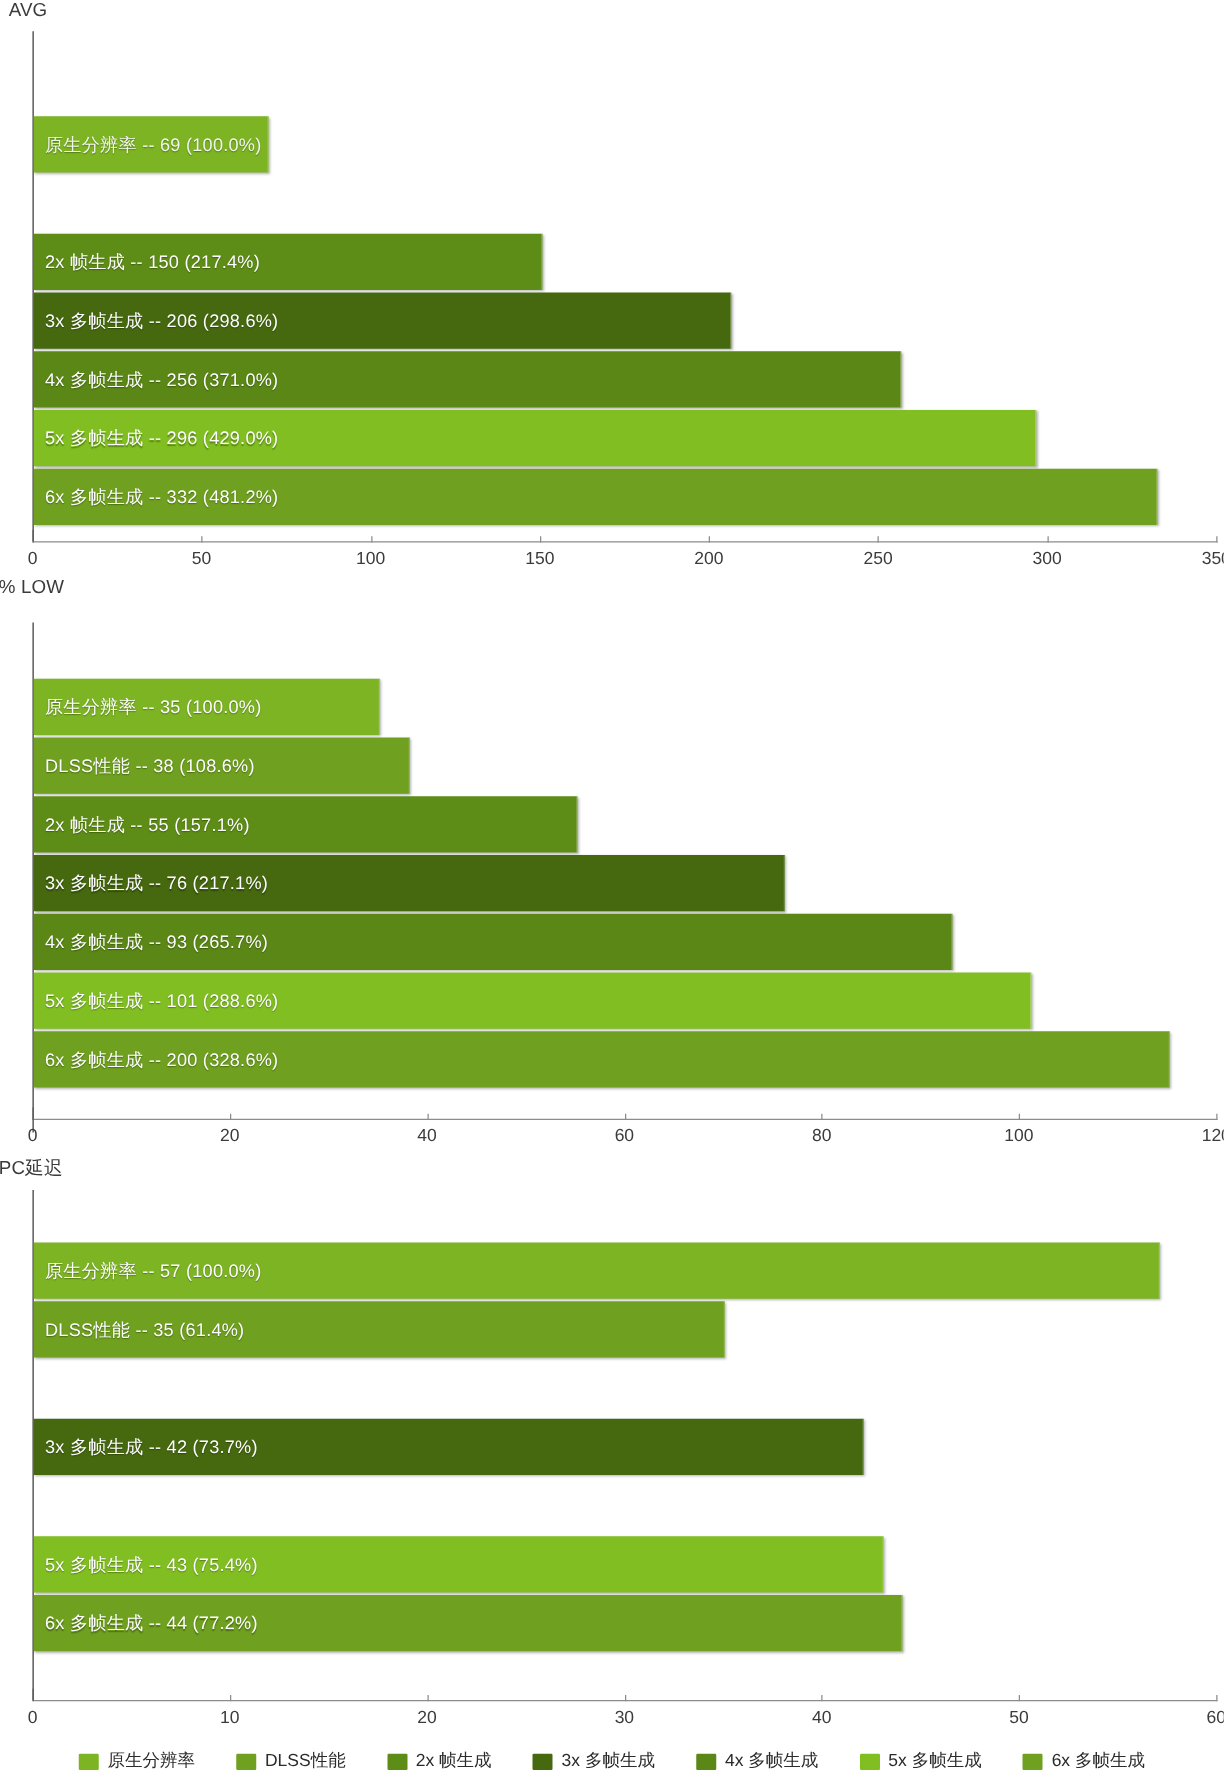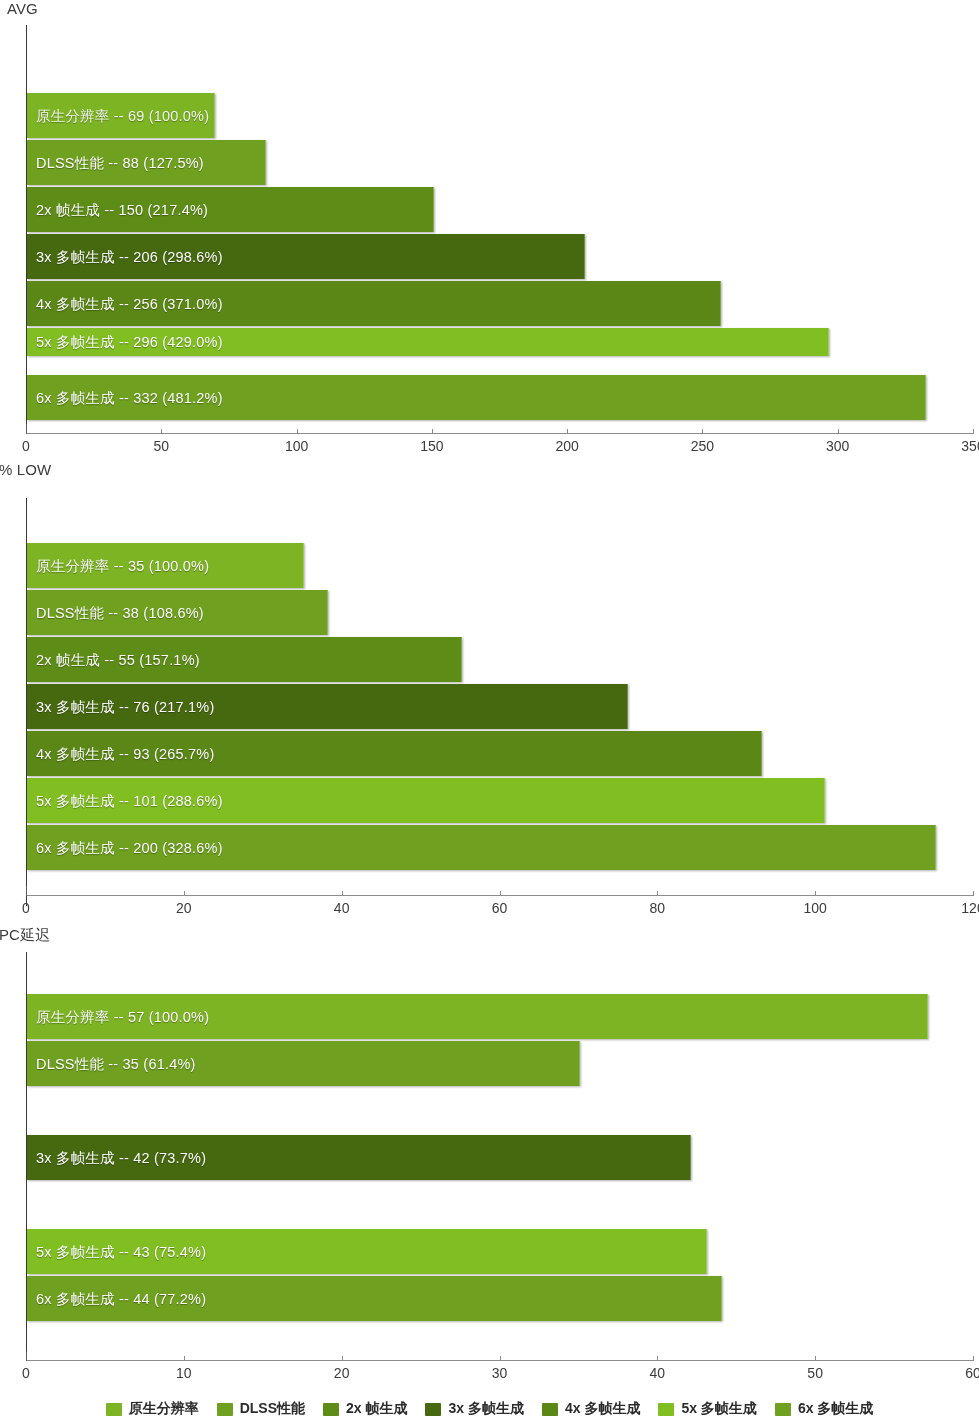--- a/index.html
+++ b/index.html
@@ -116,23 +116,22 @@
   }
 
   .legend {
     position: absolute;
     left: 0;
     right: 0;
     bottom: 8px;
     display: flex;
     justify-content: center;
     align-items: center;
-    gap: 18px;
+    gap: 33px;
     flex-wrap: nowrap;
-    font-weight: bold;
   }
   .legend-item {
     display: flex;
     align-items: center;
     gap: 7px;
     white-space: nowrap;
   }
   .legend-swatch {
     width: 16px;
     height: 13px;
@@ -149,37 +148,33 @@
 
 <div id="root">
     <div class="chart-title" style="position: absolute; left: 4px; top: 0px;">AVG</div>
     <div class="plot" style="position: absolute; left: 0px; top: 25px; width: 979px; height: 408px;">
       <div class="yaxis"></div>
       <div class="bars">
         <div class="bar-row" style="top: 68px; height: 45px;">
           <div class="bar" style="width: 186.694px; background: rgb(125, 180, 36);"></div>
           <div class="bar-label dim">原生分辨率  --  69 (100.0%)</div>
         </div>
-        <div class="bar-row" style="top: 115px; height: 45px;">
-          <div class="bar" style="width: 238.103px; background: rgb(111, 160, 31);"></div>
-          <div class="bar-label">DLSS性能  --  88 (127.5%)</div>
-        </div>
         <div class="bar-row" style="top: 162px; height: 45px;">
           <div class="bar" style="width: 405.857px; background: rgb(94, 141, 23);"></div>
           <div class="bar-label">2x 帧生成  --  150 (217.4%)</div>
         </div>
         <div class="bar-row" style="top: 209px; height: 45px;">
           <div class="bar" style="width: 557.377px; background: rgb(70, 105, 16);"></div>
           <div class="bar-label">3x 多帧生成  --  206 (298.6%)</div>
         </div>
         <div class="bar-row" style="top: 256px; height: 45px;">
           <div class="bar" style="width: 692.663px; background: rgb(90, 135, 21);"></div>
           <div class="bar-label">4x 多帧生成  --  256 (371.0%)</div>
         </div>
-        <div class="bar-row" style="top: 303px; height: 28px;">
+        <div class="bar-row" style="top: 303px; height: 45px;">
           <div class="bar" style="width: 800.891px; background: rgb(128, 190, 34);"></div>
           <div class="bar-label">5x 多帧生成  --  296 (429.0%)</div>
         </div>
         <div class="bar-row" style="top: 350px; height: 45px;">
           <div class="bar" style="width: 898.297px; background: rgb(111, 160, 31);"></div>
           <div class="bar-label">6x 多帧生成  --  332 (481.2%)</div>
         </div>
       </div>
     </div>
     <div class="xaxis-wrap" style="position: absolute; top: 433px; left: 0px; height: 30px;">

